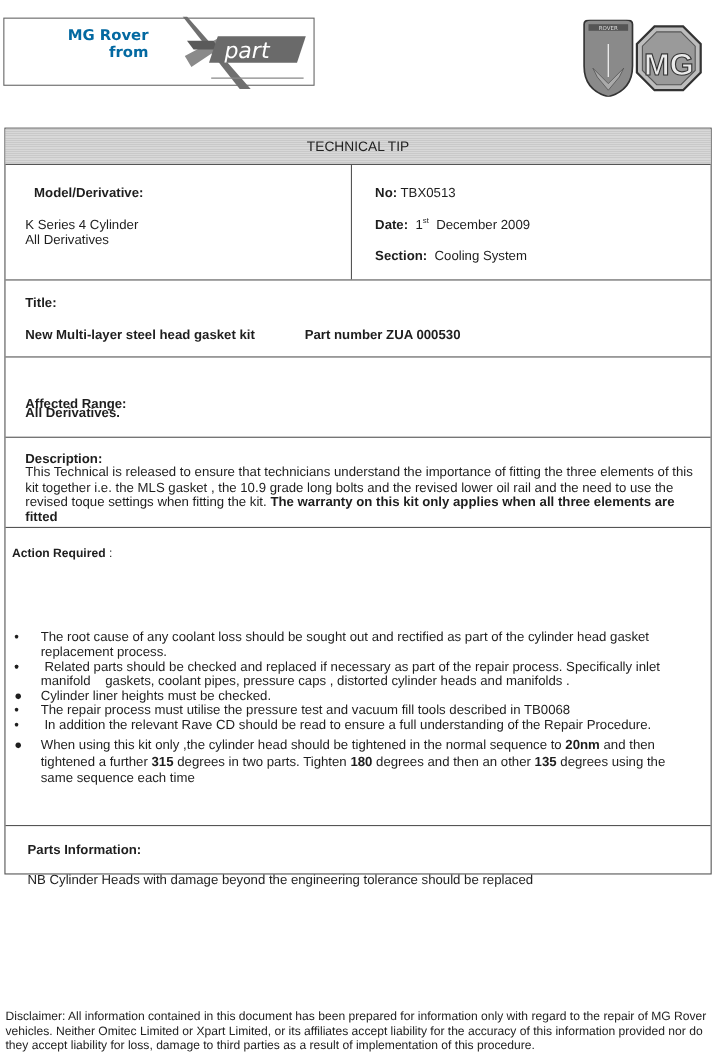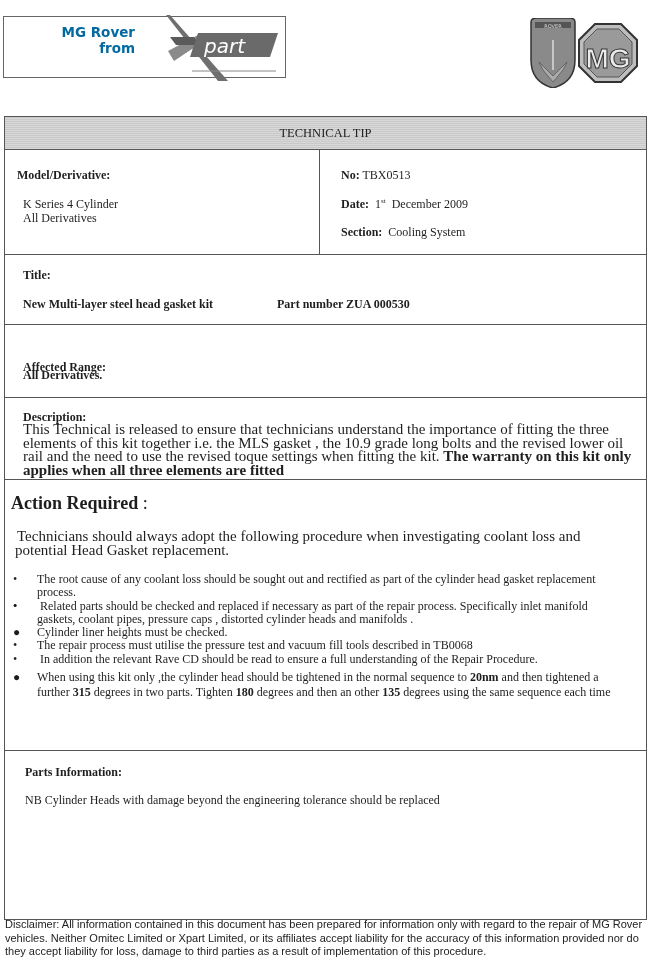--- a/index.html
+++ b/index.html
@@ -16,34 +16,34 @@
     }
     .logo-text {
       position: absolute; right: 150px; top: 7px; text-align: right;
       font-family: "DejaVu Sans", sans-serif; font-weight: bold; color: #0369a1;
       font-size: 13.5px; line-height: 16px;
     }
     .xpart-svg { position: absolute; left: 142px; top: -2px; }
     .brand-logos { left: 525px; top: 18px; width: 115px; height: 70px; }
     
     .doc {
-      left: 4px; top: 116px; width: 643px; height: 804px;
-      border: 1px solid #555; box-sizing: border-box; font-family: Liberation Serif, serif;
+      left: 4px; top: 116px; width: 643px; height: 679px;
+      border: 1px solid #555; box-sizing: border-box;
     }
     .band {
       position: absolute; left: 0; right: 0; top: 0; height: 32px;
       background: repeating-linear-gradient(0deg, #d8d8d8 0 1px, #c9c9c9 1px 2px);
       border-bottom: 1px solid #555;
       text-align: center; line-height: 33px; font-size: 12.5px; color: #222;
     }
     .hline { position: absolute; left: 0; right: 0; height: 0; border-top: 1px solid #555; }
     .vline { position: absolute; width: 0; border-left: 1px solid #555; }
     .lbl { font-weight: bold; }
     .t { position: absolute; font-size: 12px; line-height: 14px; white-space: nowrap; }
-    .para { position: absolute; font-size: 15px; line-height: 13.5px; }
+    .para { position: absolute; font-size: 12px; line-height: 13.5px; }
     .bullets { position: absolute; left: 8px; width: 620px; margin: 0; padding: 0; list-style: none; font-size: 12px; line-height: 13.3px; }
     .bullets li { position: relative; padding-left: 24px; }
     .bullets li .dot { position: absolute; left: 0; top: 0; }
     .disclaimer {
       left: 5px; top: 918px; width: 650px; font-size: 11px; line-height: 13.5px; color: #222;
     }
     sup { font-size: 7px; line-height: 0; }
   </style>
 </head>
 <body>
@@ -75,21 +75,21 @@
     <polygon points="70,6 96,6 112,22 112,48 96,64 70,64 54,48 54,22" fill="#bdbdbd" stroke="#333" stroke-width="2"></polygon>
     <polygon points="72,11 94,11 107,24 107,46 94,59 72,59 59,46 59,24" fill="#9a9a9a" stroke="#555" stroke-width="1"></polygon>
     <text x="83" y="50" text-anchor="middle" font-size="28" font-weight="bold" fill="#eaeaea" stroke="#333" stroke-width="1" font-family="Liberation Sans, sans-serif">MG</text>
   </g>
 </svg>
 
 <div class="abs doc">
   <div class="band">TECHNICAL TIP</div>
 
   <div class="vline" style="left:314px; top:33px; height:104px;"></div>
-  <div class="t lbl" style="left:12px; top:51px;text-align:right;">Model/Derivative:</div>
+  <div class="t lbl" style="left:26px; top:51px;text-align:right;">Model/Derivative:</div>
   <div class="t" style="left:18px; top:80px;">K Series 4 Cylinder</div>
   <div class="t" style="left:18px; top:94px;">All Derivatives</div>
 
   <div class="t" style="left:336px; top:51px;">
     <span class="lbl">No:</span>
     <span>TBX0513</span>
   </div>
   <div class="t" style="left:336px; top:80px;">
     <span class="lbl">Date:</span>&nbsp;
     <span>1</span><sup>st</sup>&nbsp;
@@ -110,24 +110,23 @@
   <div class="t lbl" style="left:18px; top:251px;">All Derivatives.</div>
   <div class="hline" style="top:280px;"></div>
 
   <div class="t lbl" style="left:18px; top:293px;">Description:</div>
   <div class="para" style="left:18px; top:306px; width:614px;">
     <span>This Technical is released to ensure that technicians understand the importance of fitting the three elements of this kit together i.e. the MLS gasket , the 10.9 grade long bolts and the revised lower oil rail and the need to use the revised toque settings when fitting the kit.</span>
     <span class="lbl">The warranty on this kit only applies when all three elements are fitted</span>
   </div>
   <div class="hline" style="top:362px;"></div>
 
-  <div class="t" style="left:6px; top:379px; font-size:18px; line-height:15px;">
+  <div class="t" style="left:6px; top:379px; font-size:11px; line-height:15px;">
     <span class="lbl">Action Required</span><span> :</span>
   </div>
-  <div class="para" style="left:10px; top:413px; width:612px; text-indent:2px;">Technicians should always adopt the following procedure when investigating coolant loss and potential Head Gasket replacement.</div>
 
   <ul class="bullets" style="top:456px;">
     <li><span class="dot">•</span><span>The root cause of any coolant loss should be sought out and rectified as part of the cylinder head gasket replacement process.</span></li>
     <li><span class="dot">•</span></li>
     <li style="white-space:pre-wrap;"><span class="dot">•</span><span> Related parts should be checked and replaced if necessary as part of the repair process. Specifically inlet manifold    gaskets, coolant pipes, pressure caps , distorted cylinder heads and manifolds .</span></li>
     <li><span class="dot">●</span><span>Cylinder liner heights must be checked.</span></li>
     <li><span class="dot">•</span><span>The repair process must utilise the pressure test and vacuum fill tools described in TB0068</span></li>
     <li style="white-space:pre-wrap;"><span class="dot">•</span><span> In addition the relevant Rave CD should be read to ensure a full understanding of the Repair Procedure.</span></li>
     <li style="margin-top:4px; line-height:15px;">
       <span class="dot">●</span><span>When using this kit only ,the cylinder head should be tightened in the normal sequence to </span><b>20nm</b><span> and then tightened a further </span><b>315</b><span> degrees in two parts. Tighten </span><b>180</b><span> degrees and then an other </span><b>135</b><span> degrees using the same sequence each time</span>

